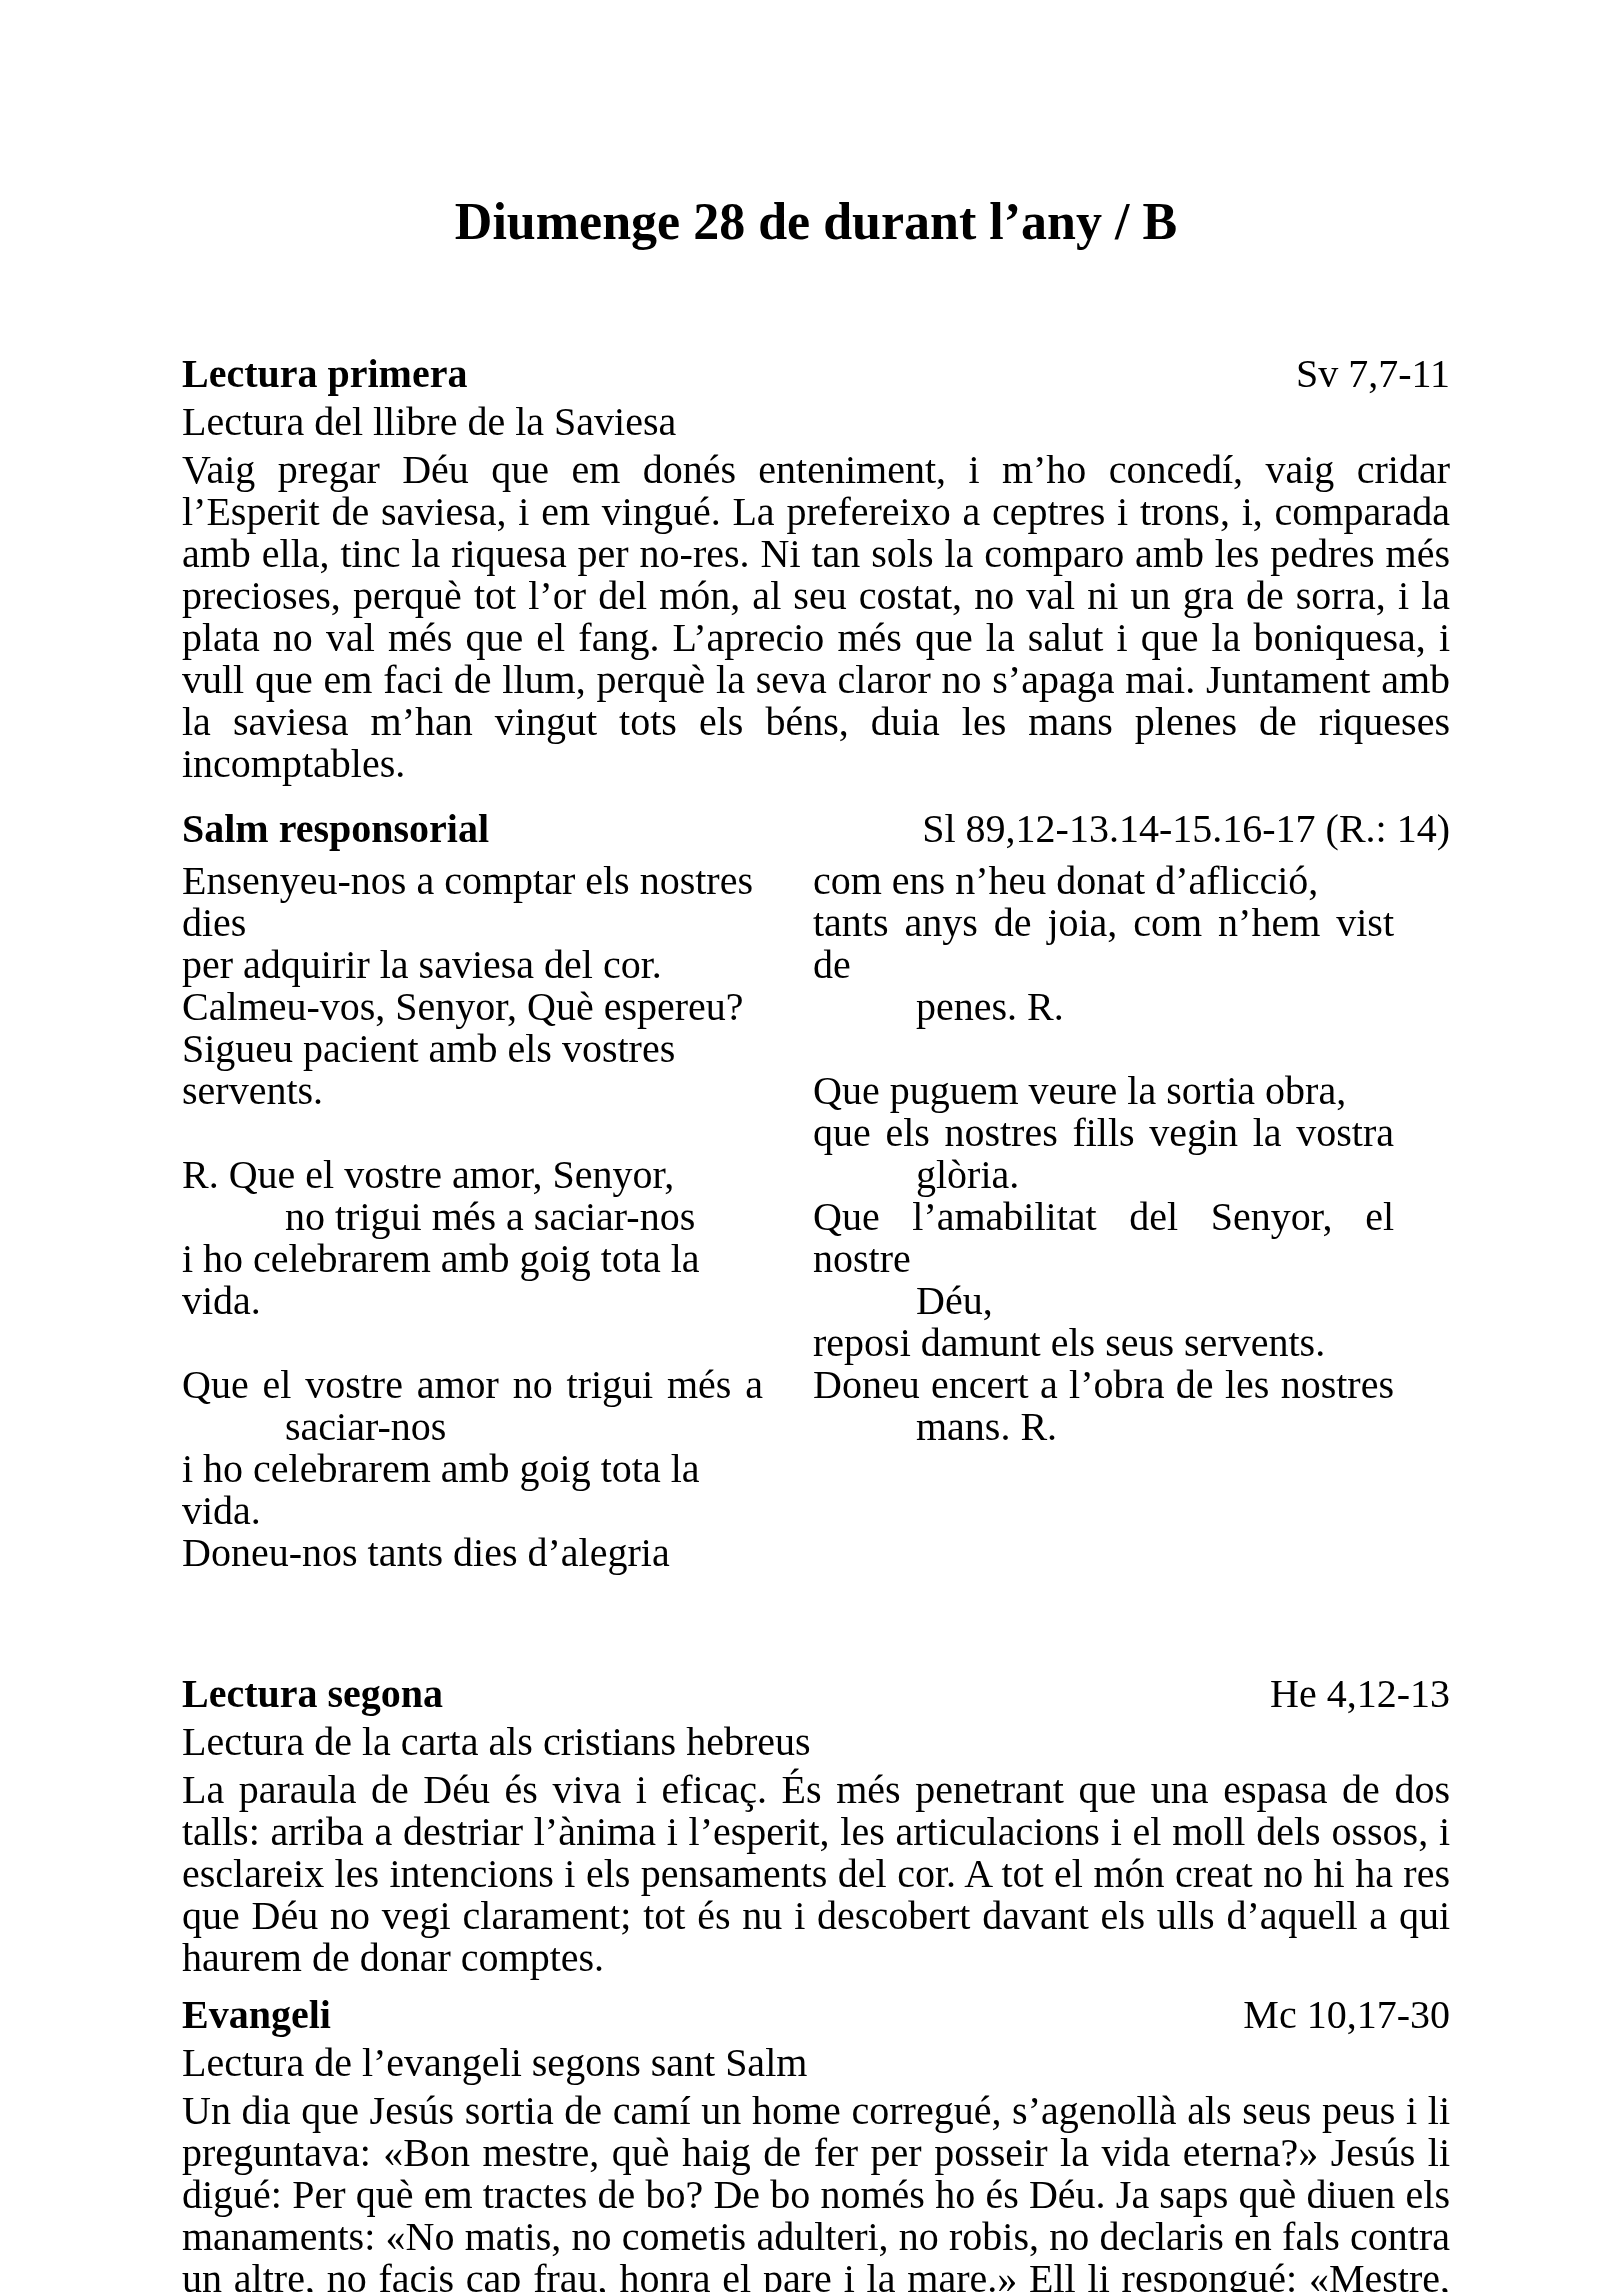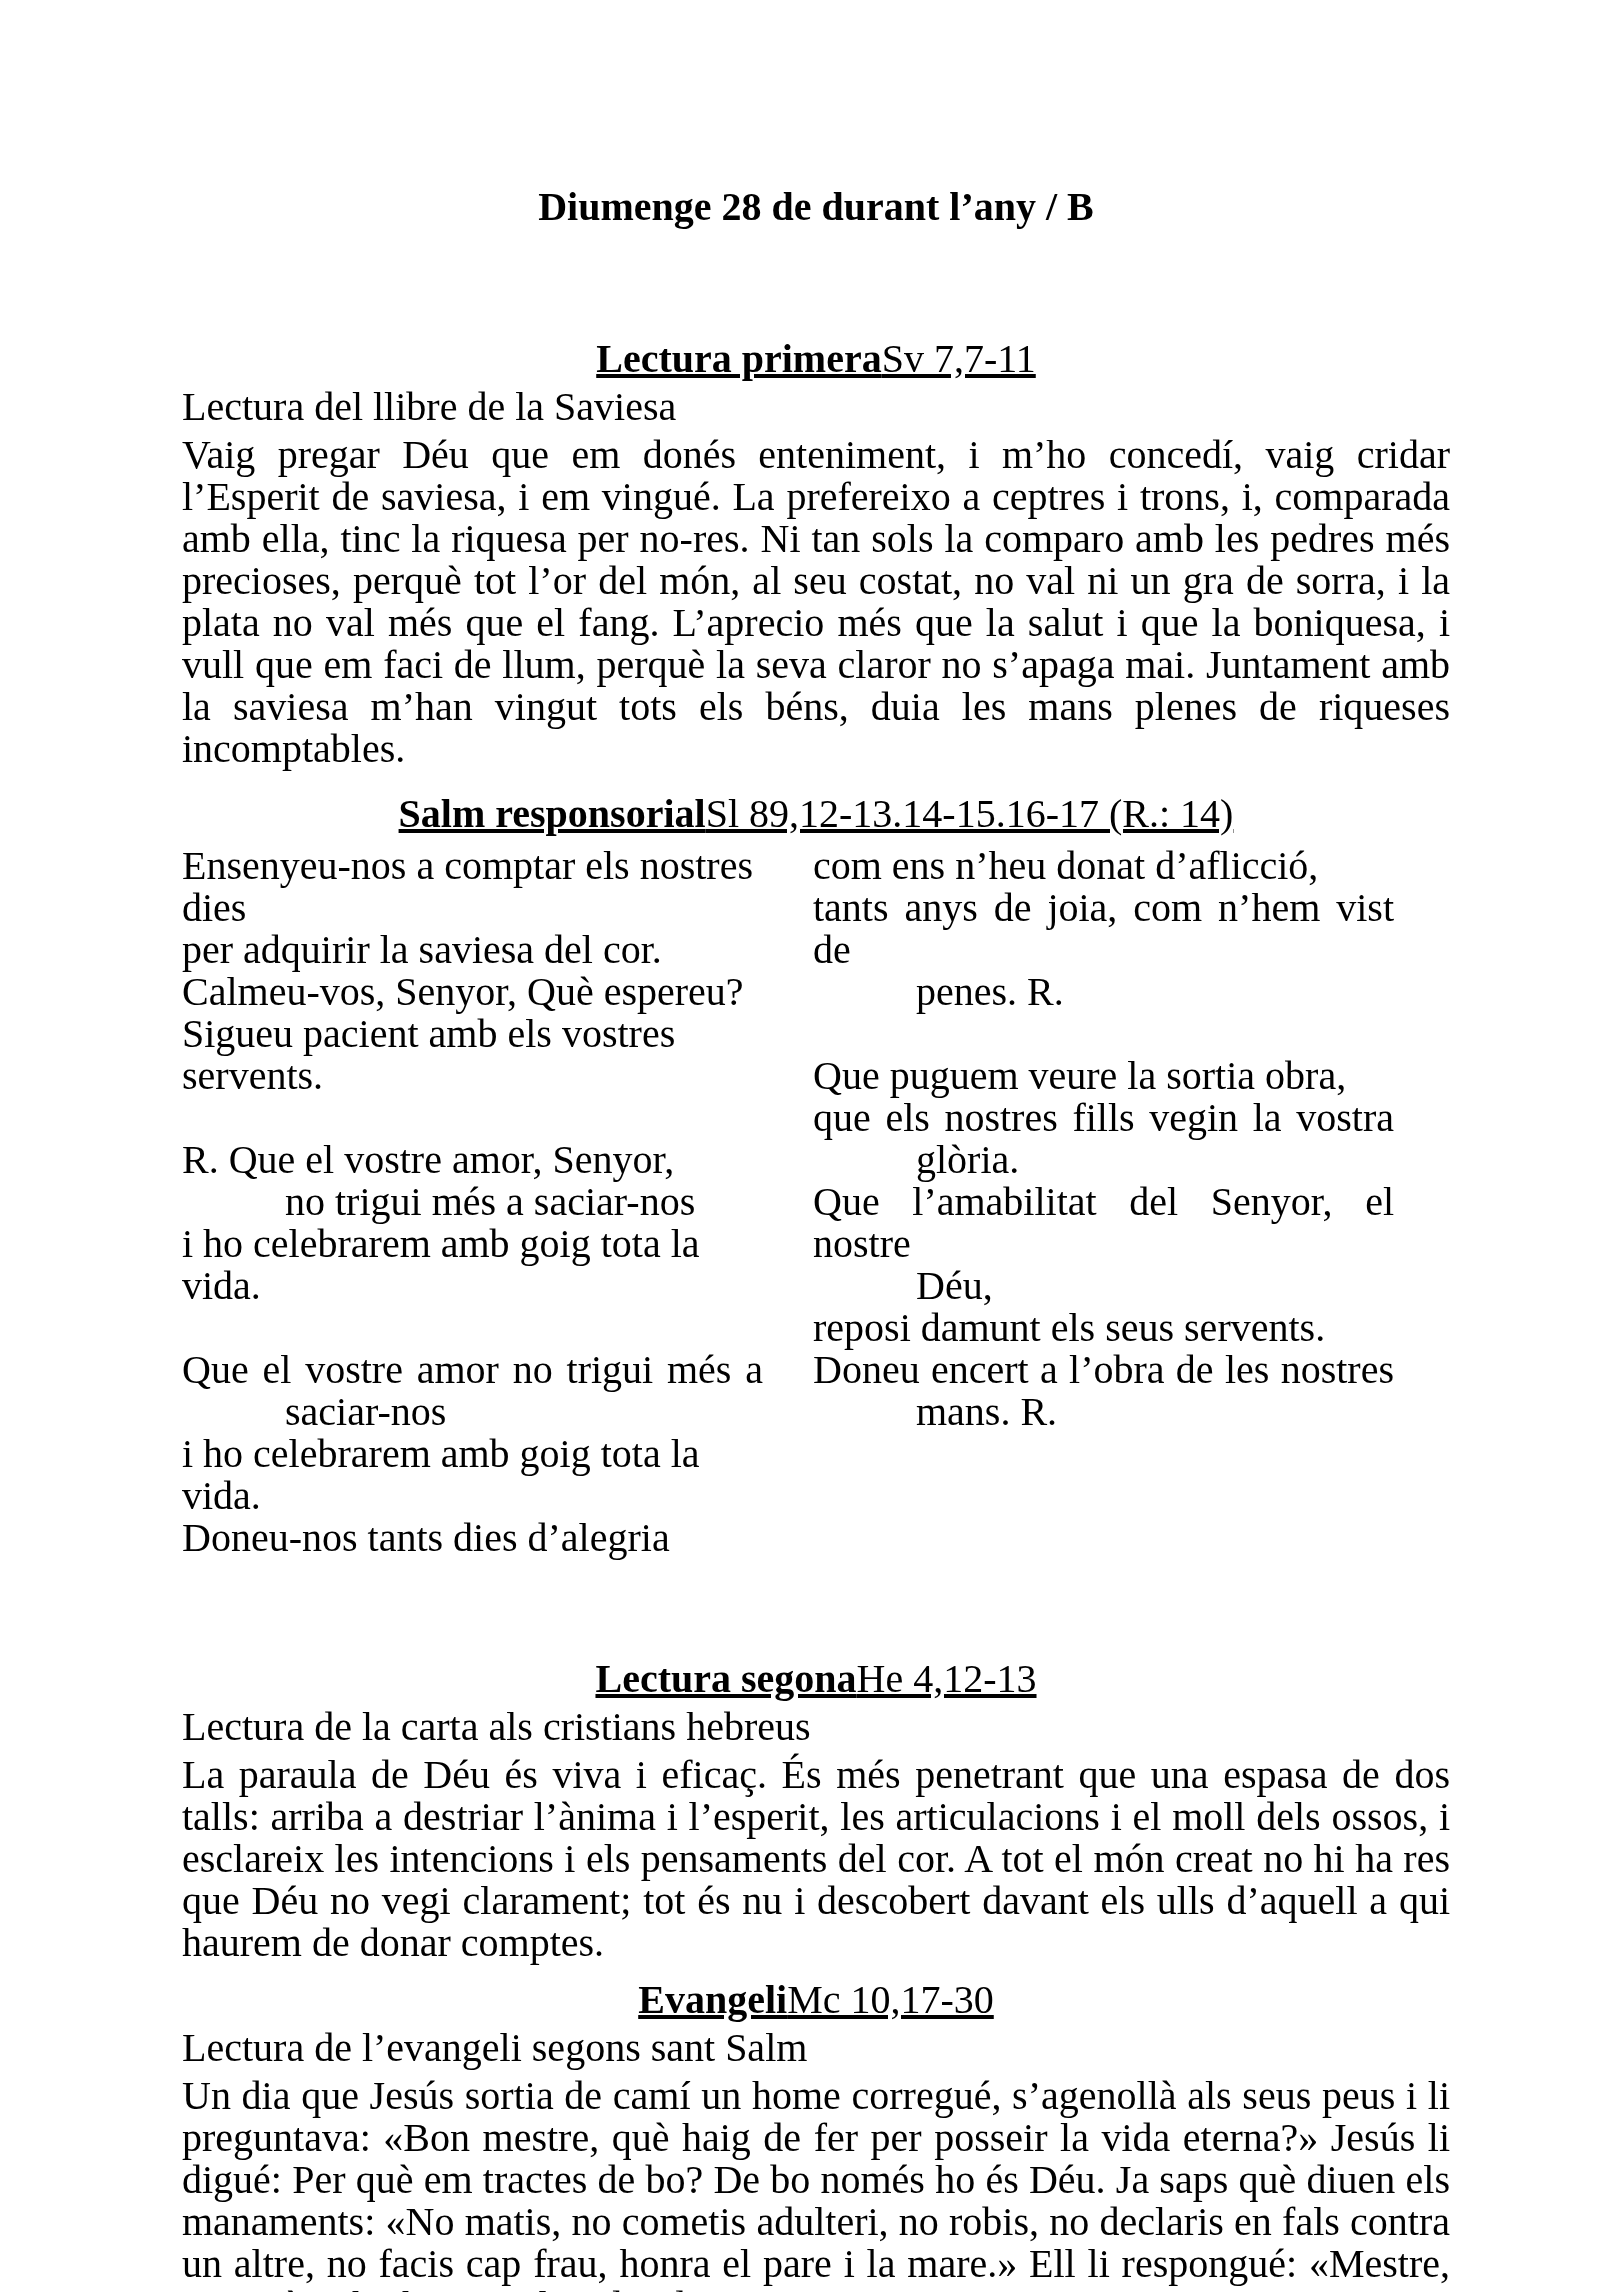--- a/index.html
+++ b/index.html
@@ -17,31 +17,30 @@
     font-size: 40px;
     line-height: 42px;
     overflow: hidden;
   }
   .content {
     margin-left: 182px;
     width: 1268px;
     padding-top: 185px;
   }
   .title {
-    margin: 1px;
-    font-size: 40px;
+    margin: 16px;
+    font-size: 52px;
     line-height: 42px;
     font-weight: bold;
     text-align: center;
   }
   .head-row {
     display: flex;
-    justify-content: center;
+    justify-content: space-between;
     align-items: baseline;
-    text-decoration: underline;
   }
   .head-row .h { font-weight: bold; }
   .head-row .ref { font-weight: normal; }
   .row-sec1 { margin-top: 110px; }
   .row-salm { margin-top: 23px; }
   .row-sec2 { margin-top: 99px; }
   .row-sec3 { margin-top: 15.7px; }
   p { margin: 0; }
   .source { margin-top: 6px; }
   .body-par {

